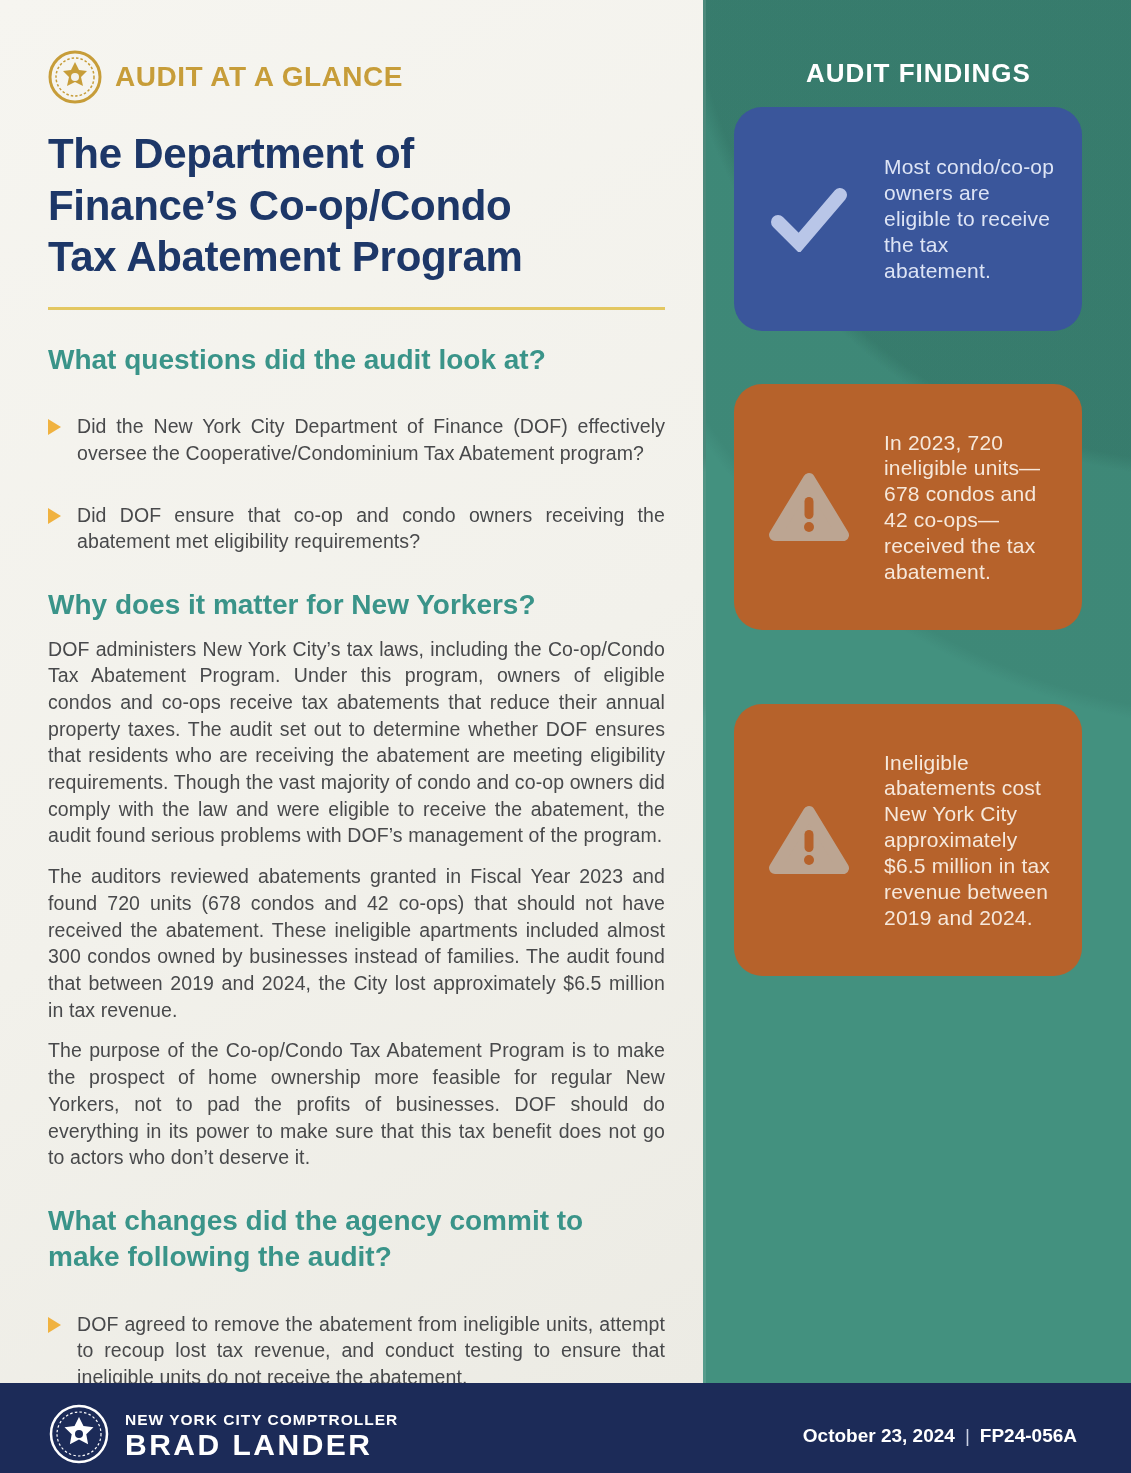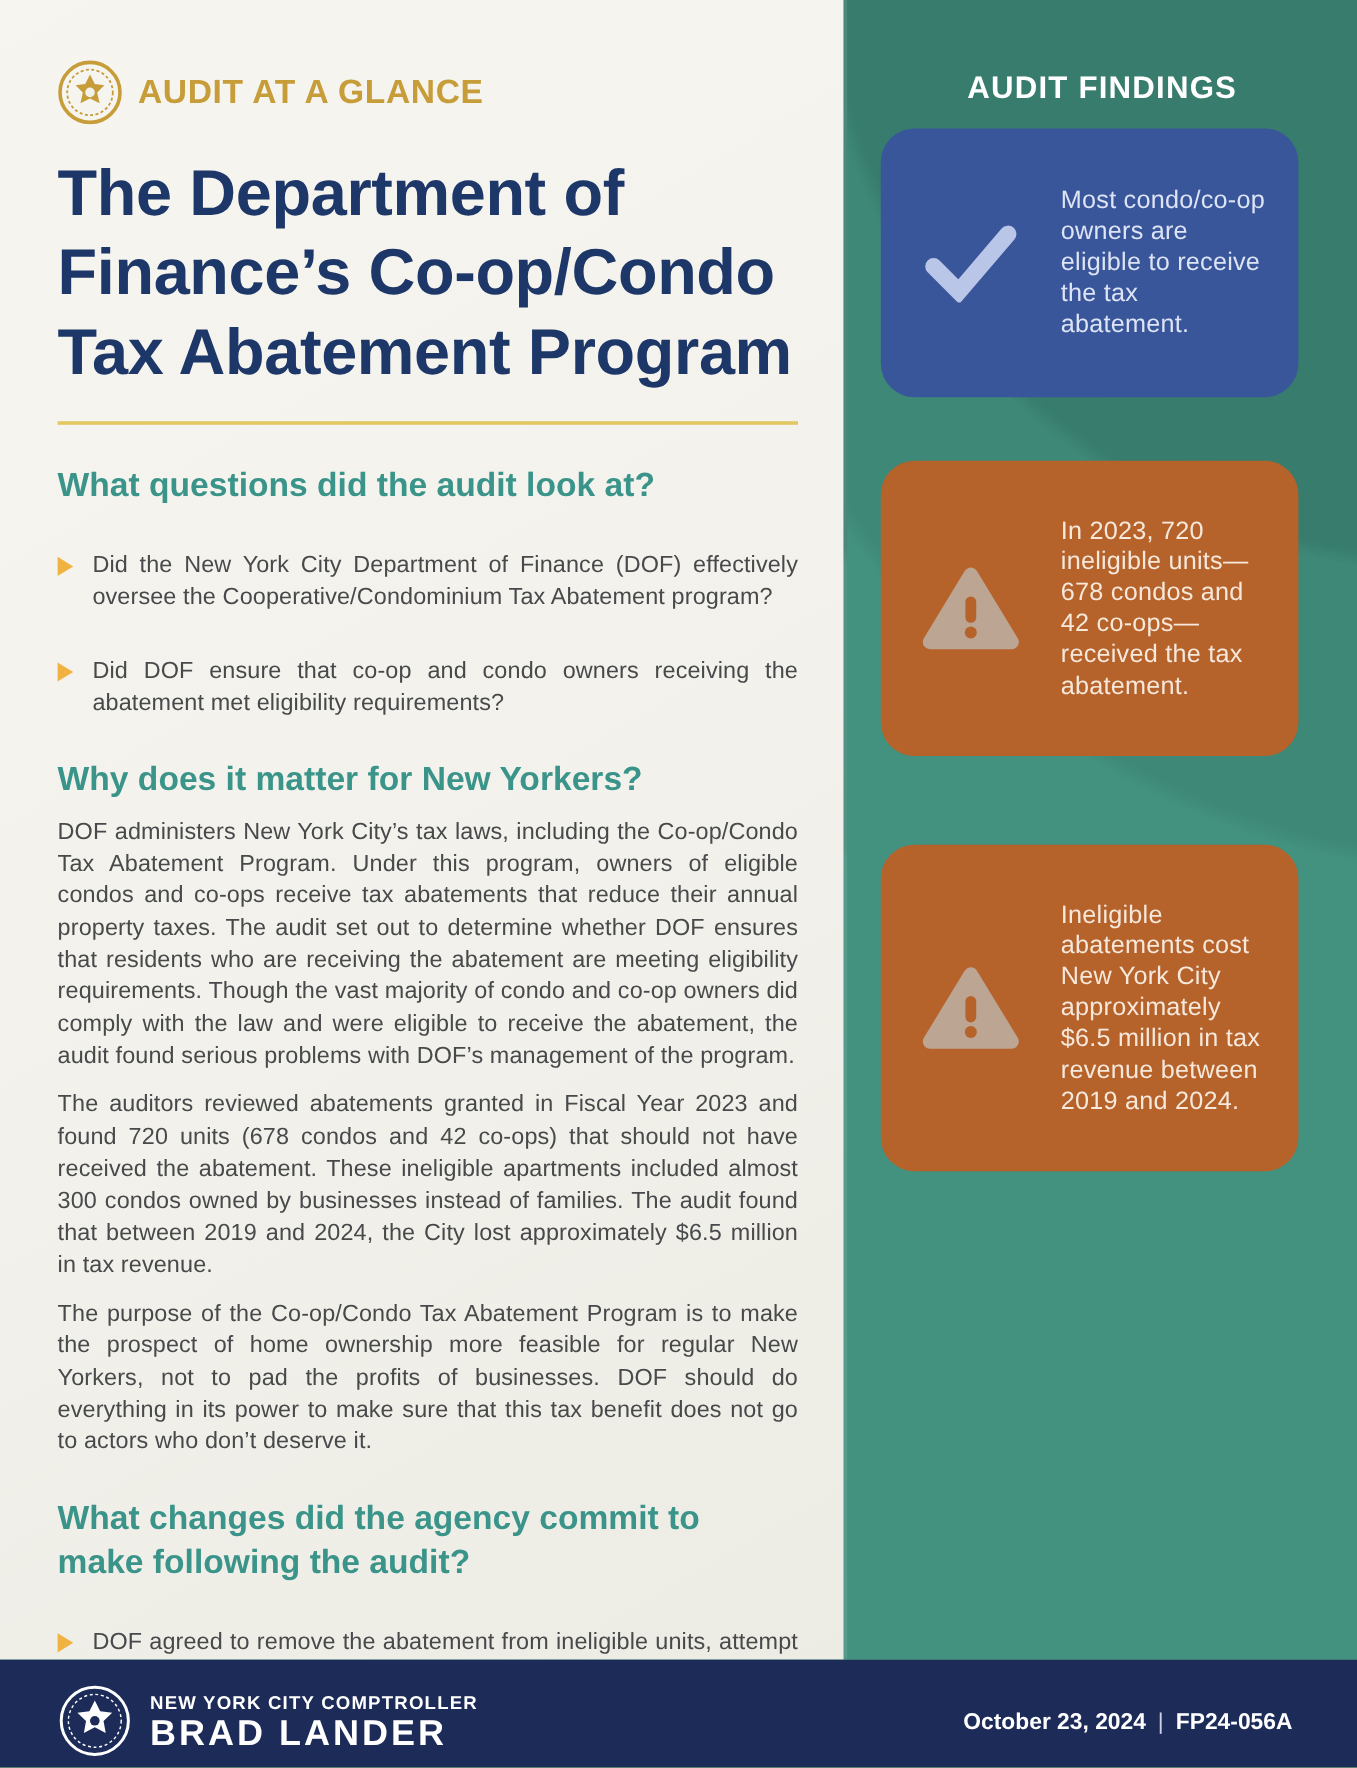--- a/index.html
+++ b/index.html
@@ -1,33 +1,33 @@
 <!DOCTYPE html>
 <html><head>
 <meta charset="utf-8">
 <style>
   * { margin:0; padding:0; box-sizing:border-box; }
   html,body { background:#555; }
   .page {
     position:relative; width:1131px; height:1473px; overflow:hidden;
-    font-family:"Liberation Sans", sans-serif; margin:0 auto; background:#86efac;
+    font-family:"Liberation Sans", sans-serif; margin:0 auto; background:#3b82f6;
   }
   
   .left-col {
     position:absolute; left:0; top:0; width:703px; height:1383px;
     background:linear-gradient(150deg,#f6f5f0 0%,#f2f1eb 55%,#ecebe4 100%);
     padding:50px 38px 0 48px;
   }
   .brand-row { display:flex; align-items:center; gap:13px; }
   .brand-row svg { display:block; }
   .brand-text {
     font-size:28px; font-weight:bold; color:#c79d39; letter-spacing:0.5px;
   }
   .page-title {
-    margin-top:24px; font-size:54px; font-weight:bold; color:#1d3768;
+    margin-top:24px; font-size:42px; font-weight:bold; color:#1d3768;
     line-height:1.23; letter-spacing:-0.3px;
   }
   .gold-rule { margin-top:24px; height:3px; background:#e3c761; width:617px; }
   .sec-heading {
     margin-top:32px; font-size:28px; font-weight:bold; color:#3a9489;
     line-height:1.3;
   }
   .bullet-list { list-style:none; margin-top:14px; }
   .bullet-list li { display:flex; gap:16px; margin-bottom:15px;margin-top:35px; }
   .tri {

